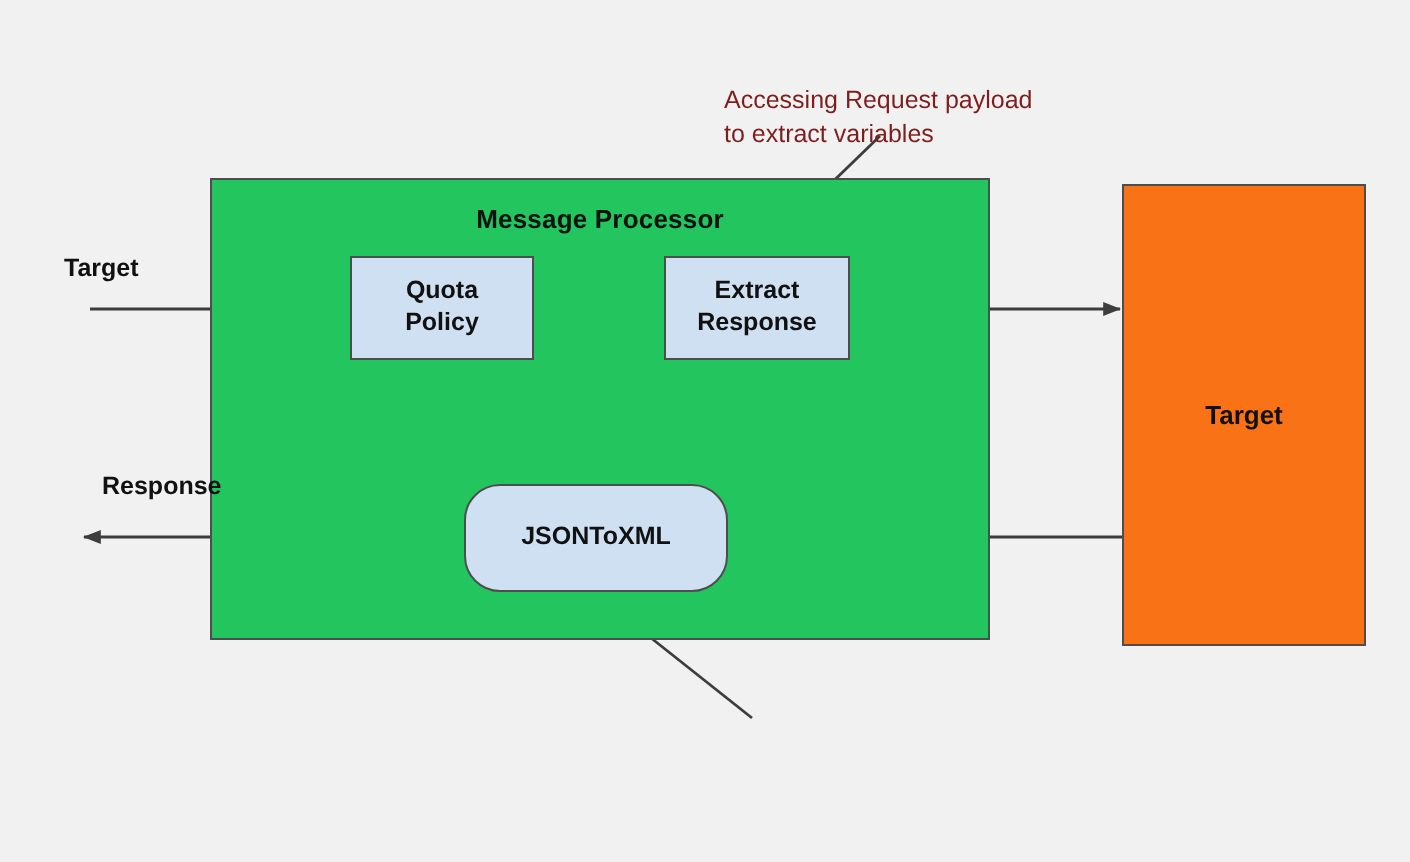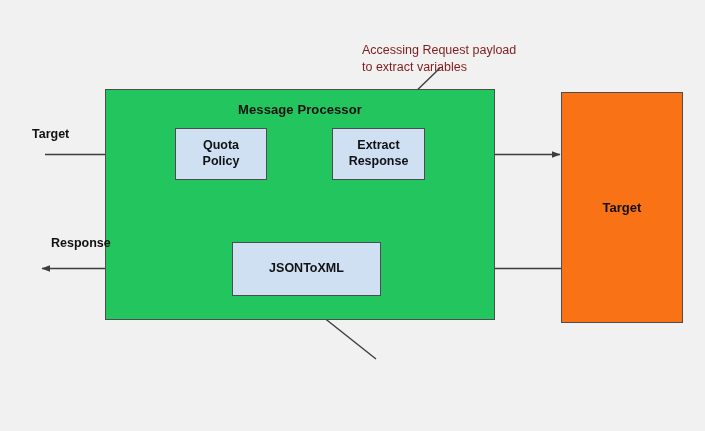--- a/index.html
+++ b/index.html
@@ -113,21 +113,21 @@
   <div class="node policy-node" style="left:175px; top:128px; width:92px; height:52px;">
     <span style="white-space:pre-line;">Quota
 Policy</span>
   </div>
 
   <div class="node policy-node" style="left:332px; top:128px; width:93px; height:52px;">
     <span style="white-space:pre-line;">Extract
 Response</span>
   </div>
 
-  <div class="node policy-node" style="left:232px; top:242px; width:149px; height:54px;">
+  <div class="node policy-node" style="left:232px; top:242px; width:132px; height:54px;border-radius:18px;">
     <span>JSONToXML</span>
   </div>
 
   <div class="node target-node" style="left:561px; top:92px; width:122px; height:231px;">
     <span>Target</span>
   </div>
 
   <div class="flow-label" style="left:32px; top:127px;">Target</div>
 
   <div class="flow-label" style="left:19px; top:236px;padding-left:32px;">Response</div>

